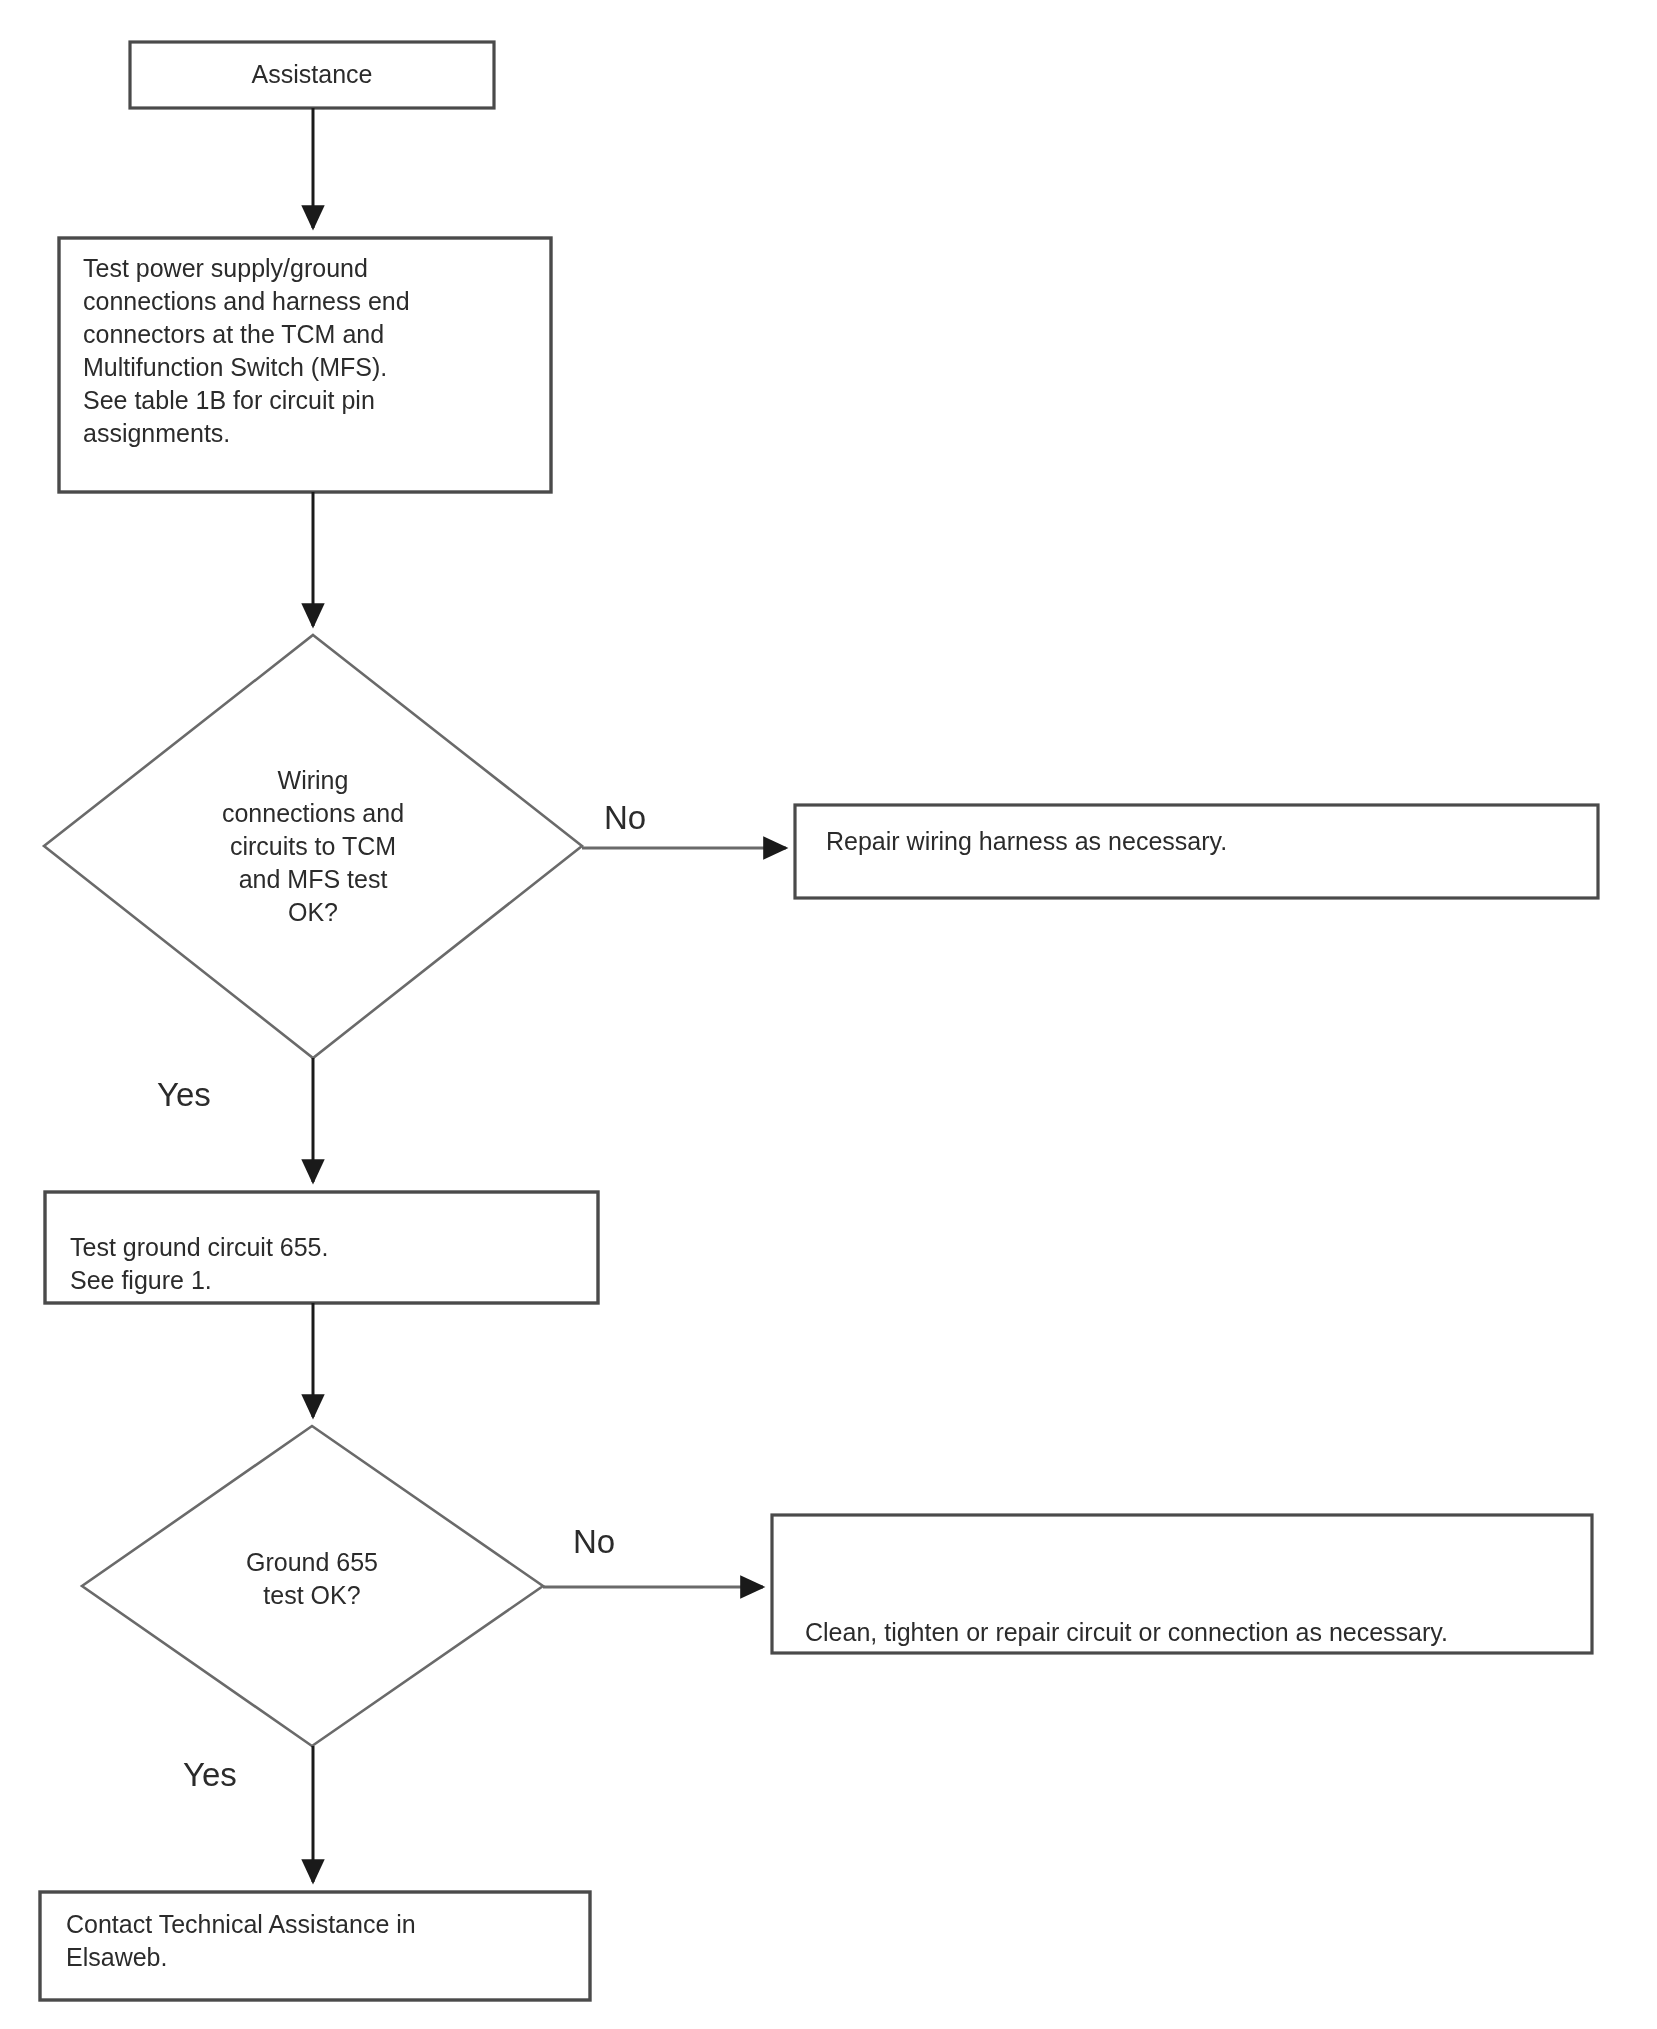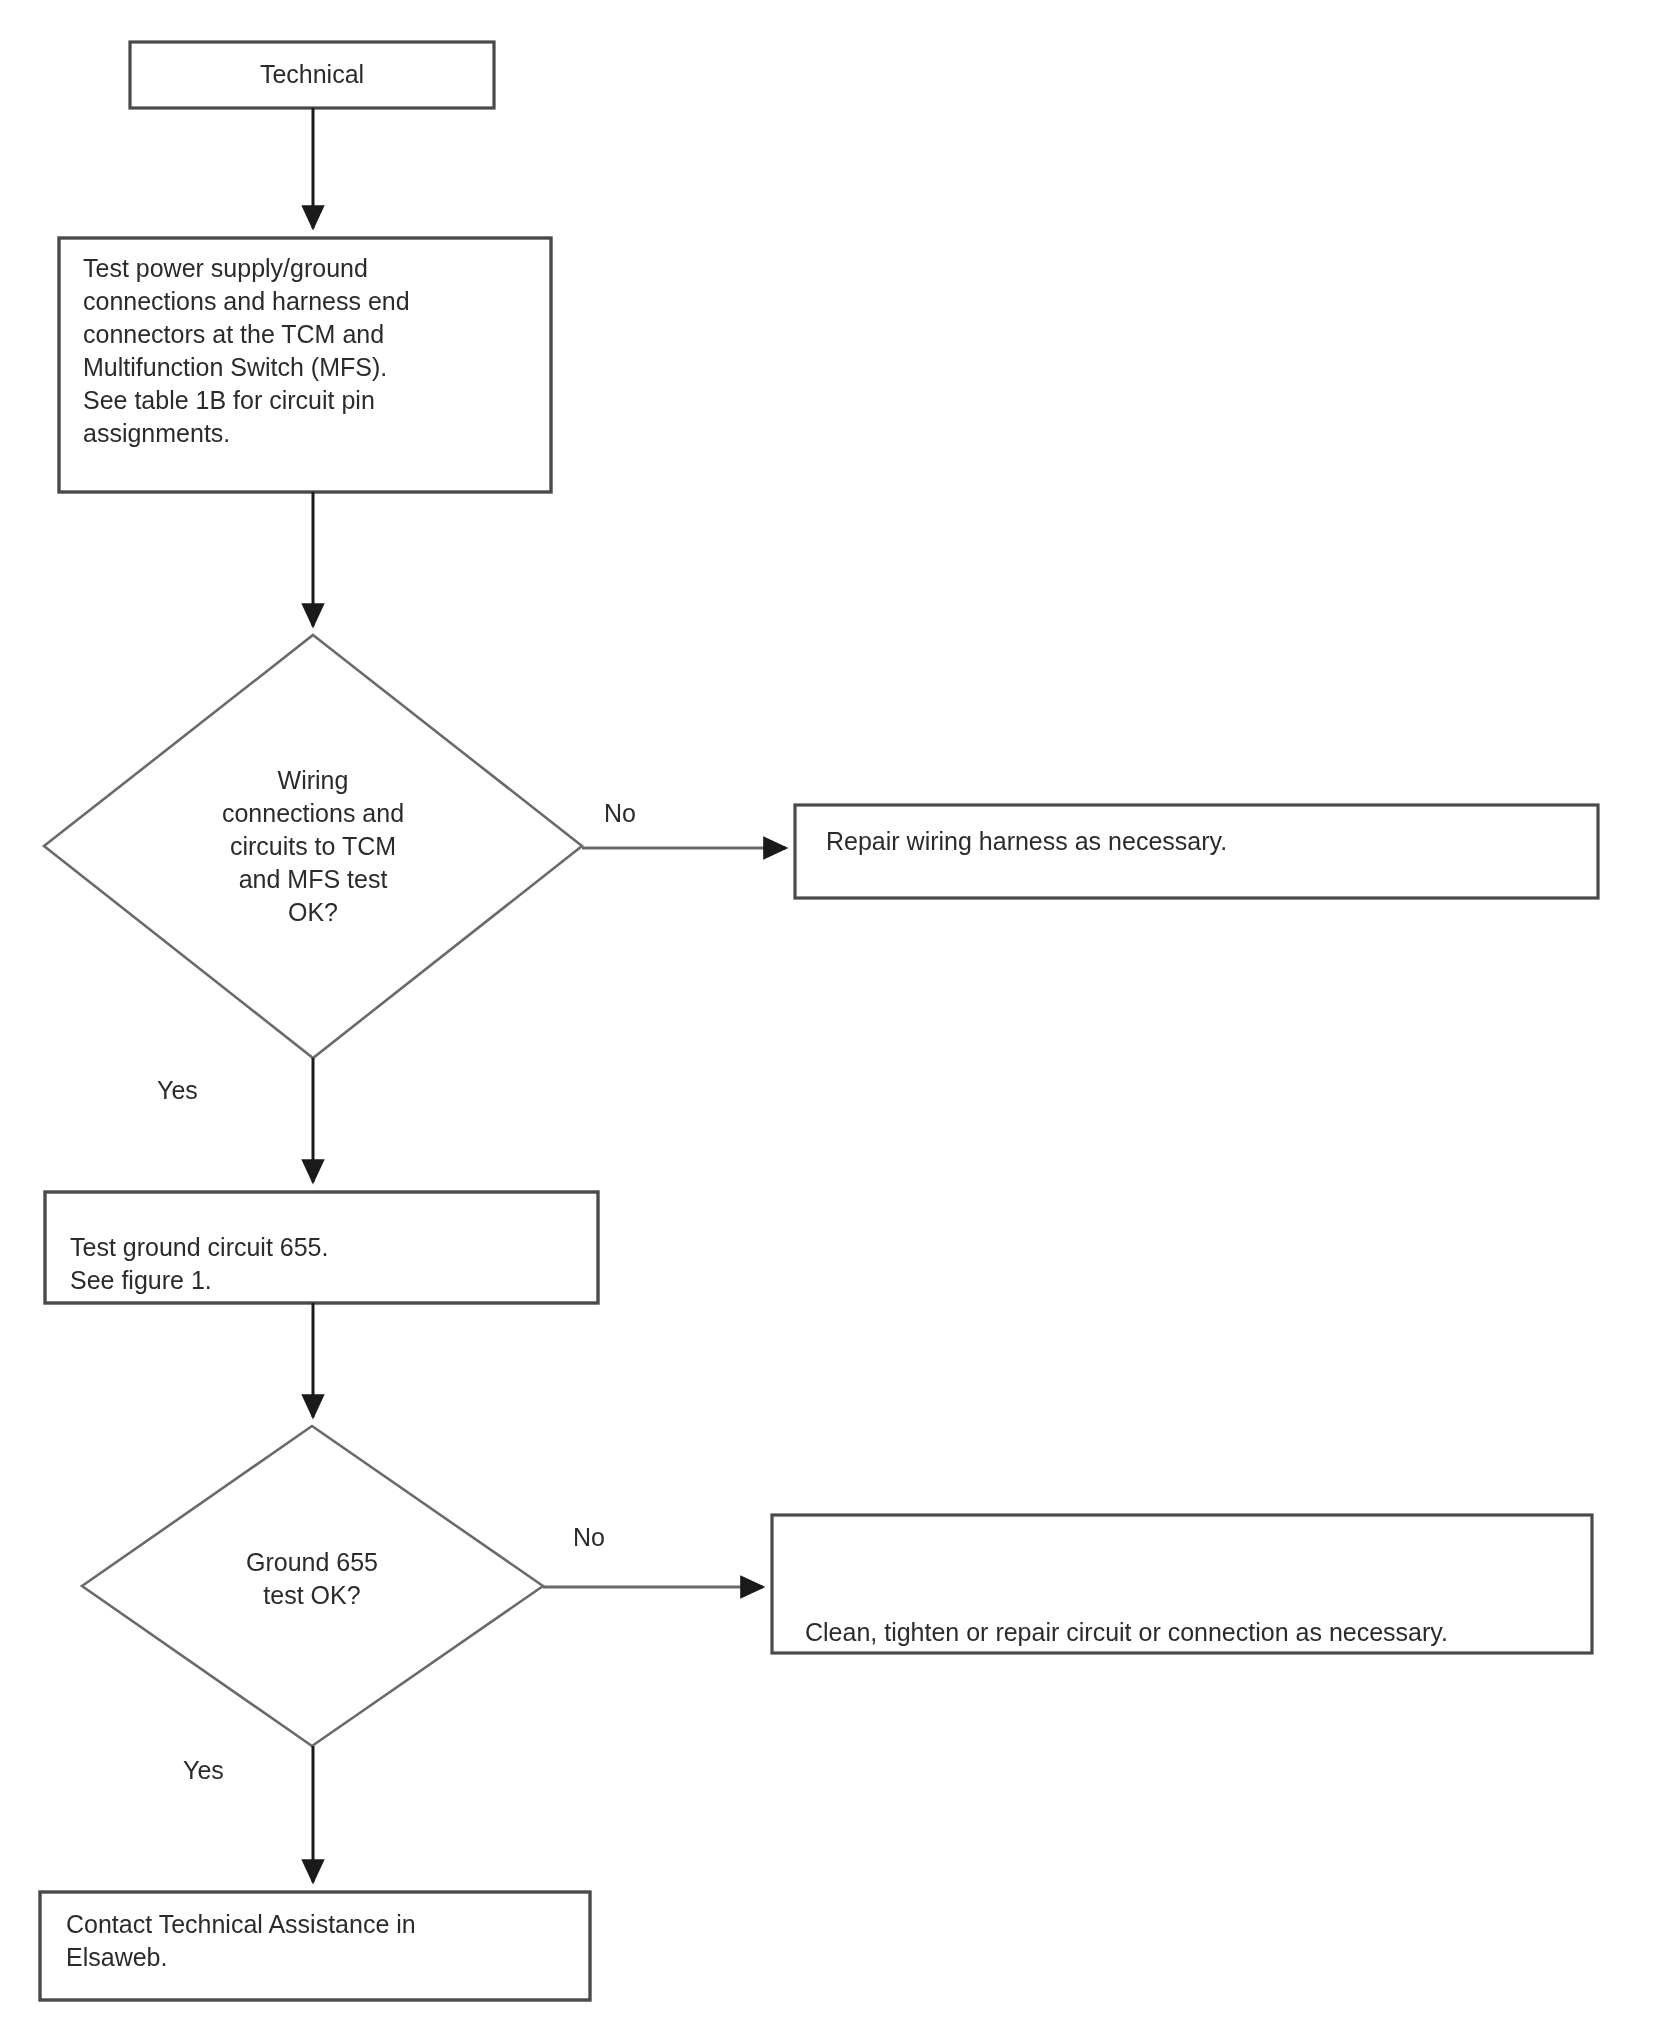--- a/index.html
+++ b/index.html
@@ -27,21 +27,21 @@
     font-family: "Liberation Sans", sans-serif;
     font-size: 25px;
     line-height: 1.32;
     color: #2b2b2b;
     white-space: pre-line;
     pointer-events: none;
   }
   .edge-label {
     position: absolute;
     font-family: "Liberation Sans", sans-serif;
-    font-size: 25px;
+    font-size: 33px;
     line-height: 1.1;
     color: #2b2b2b;
   }
   .node-text.centered {
     text-align: center;
   }
   .node-text.left {
     text-align: left;
   }
 </style>
@@ -81,21 +81,21 @@
 
     <line x1="313" y1="1058" x2="313" y2="1182" stroke="#1a1a1a" stroke-width="3" marker-end="url(#arrowhead)"></line>
 
     <line x1="313" y1="1303" x2="313" y2="1417" stroke="#1a1a1a" stroke-width="3" marker-end="url(#arrowhead)"></line>
 
     <line x1="543" y1="1587" x2="763" y2="1587" stroke="#6a6a6a" stroke-width="3" marker-end="url(#arrowhead)"></line>
 
     <line x1="313" y1="1746" x2="313" y2="1882" stroke="#1a1a1a" stroke-width="3" marker-end="url(#arrowhead)"></line>
   </svg>
 
-  <div class="node-text centered" style="left:130px; top:58px; width:364px;">Technical</div>
+  <div class="node-text centered" style="left:130px; top:58px; width:364px;">Assistance</div>
 
   <div class="node-text left" style="left:83px; top:252px; width:460px;">Test power supply/ground
 connections and harness end
 connectors at the TCM and
 Multifunction Switch (MFS).
 See table 1B for circuit pin
 assignments.</div>
 
   <div class="node-text left" style="left:826px; top:825px; width:750px;">Repair wiring harness as necessary.</div>
 

